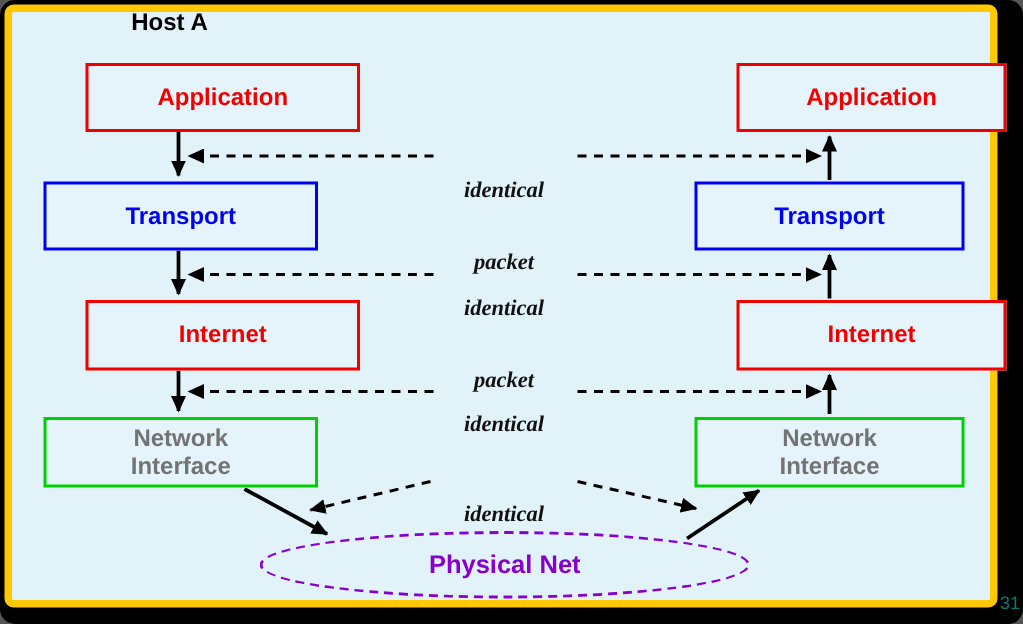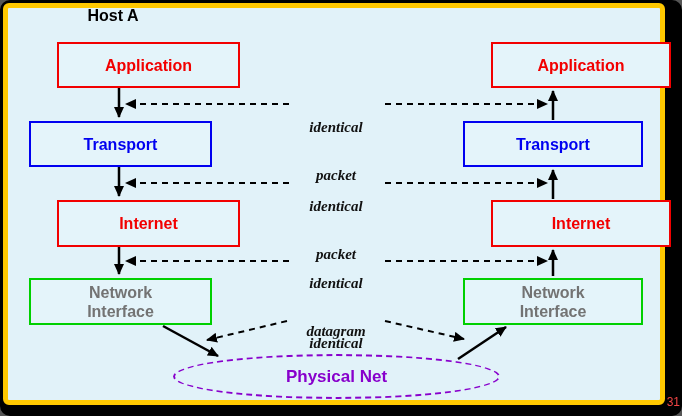--- a/index.html
+++ b/index.html
@@ -33,21 +33,21 @@
     font-size:15px;line-height:16px;color:#111;
   }
   .anno span{display:block;margin-top:32px;}
   .ellipse{
     position:absolute;left:173px;top:354px;width:327px;height:45px;
     box-sizing:border-box;border:2px dashed #8800cc;border-radius:50%;
     display:flex;align-items:center;justify-content:center;
     font-size:17px;font-weight:bold;color:#8800cc;
   }
   .page-num{
-    position:absolute;right:2px;bottom:8px;color:#ef4444;
+    position:absolute;right:2px;bottom:8px;color:#0f766e;
     font-size:12px;line-height:12px;
   }
 </style>
 </head>
 <body>
 
 <div class="frame">
   <div class="stage"></div>
 
   <svg class="connectors" viewBox="0 0 682 416" xmlns="http://www.w3.org/2000/svg">
@@ -111,21 +111,20 @@
   <div class="anno" style="top:87px">
     <span>identical</span>
     <span>packet</span>
   </div>
   <div class="anno" style="top:166px">
     <span>identical</span>
     <span>packet</span>
   </div>
   <div class="anno" style="top:243px">
     <span>identical</span>
-    <span>datagram</span>
   </div>
   <div class="anno" style="top:303px">
     <span>identical</span>
   </div>
 
   <div class="ellipse">
     <span>Physical Net</span>
   </div>
 
   <div class="page-num">31</div>

